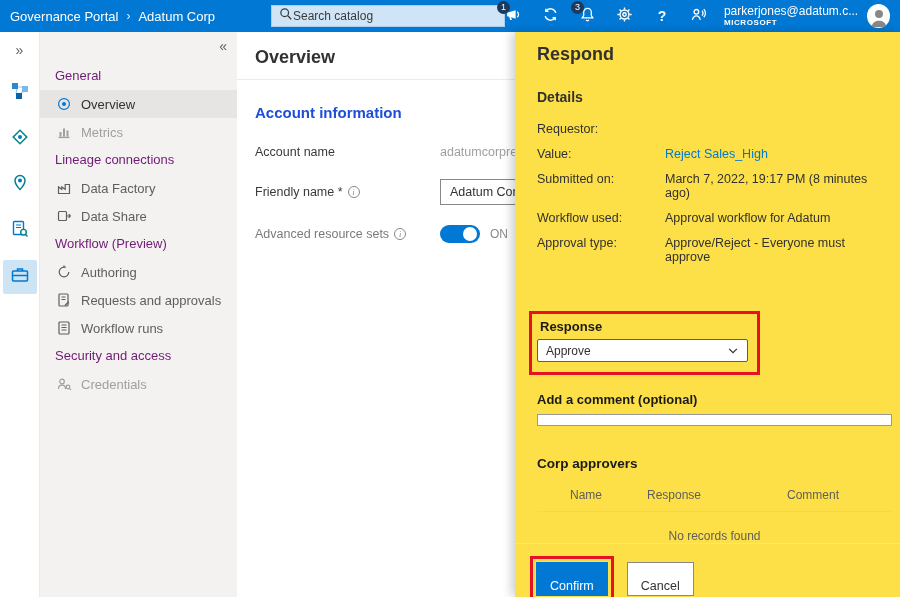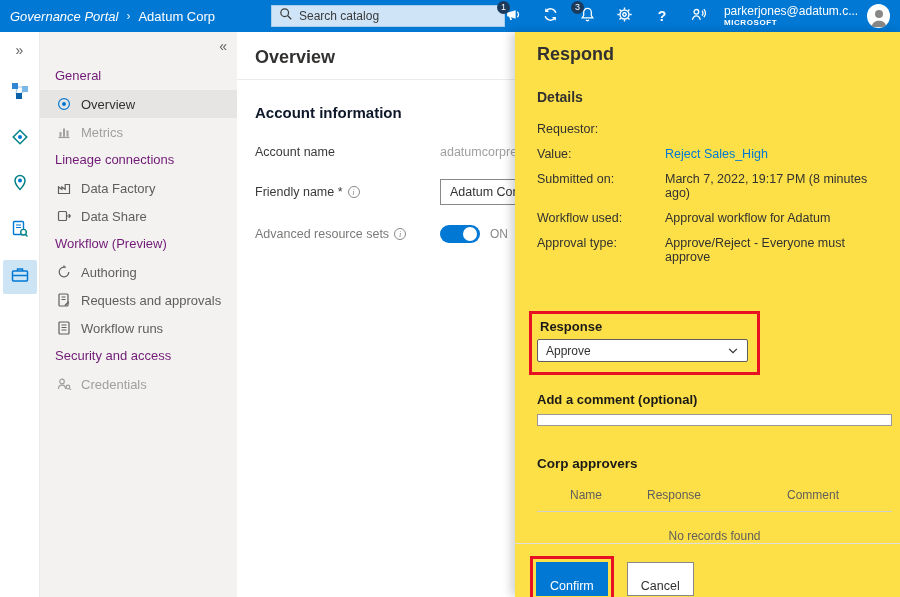--- a/index.html
+++ b/index.html
@@ -2,25 +2,25 @@
 <html><head>
 <meta charset="utf-8">
 <style>
   * { margin:0; padding:0; box-sizing:border-box; }
   html,body { width:900px; height:597px; overflow:hidden; background:#fff;
     font-family:"Liberation Sans", sans-serif; color:#323130; }
 
   
   .topbar { height:32px; background:#0078d4; display:flex; align-items:center;
     padding:0 10px; color:#fff; }
-  .tb-title { font-size:13px; white-space:nowrap; cursor:pointer;font-style:italic; }
+  .tb-title { font-size:13px; white-space:nowrap; cursor:pointer; }
   .tb-chev { font-size:12px; margin:0 8px; opacity:.9; }
   .tb-account { font-size:13px; white-space:nowrap; cursor:pointer; }
   .search { margin-left:56px; width:245px; height:22px; background:#cfe4f7;
-    border:1px solid #a9cdef; display:flex; align-items:center; padding:0 7px; gap:6px; }
+    border:1px solid #a9cdef; display:flex; align-items:center; padding:0 7px; }
   .search input { flex:1; border:none; background:transparent; outline:none;
     font-size:12px; color:#1b1b1b; font-family:"Liberation Sans", sans-serif; }
   .search input::placeholder { color:#3b3a39; opacity:1; }
   .tb-icons { margin-left:auto; display:flex; align-items:center; gap:19px; }
   .tb-ic { position:relative; width:18px; height:18px; display:flex; align-items:center;
     justify-content:center; cursor:pointer; }
   .tb-ic .q { font-size:14px; font-weight:bold; color:#fff; }
   .badge { position:absolute; top:-6px; left:-8px; min-width:13px; height:13px;
     border-radius:7px; background:#1b3a5c; color:#fff; font-size:9px; line-height:13px;
     text-align:center; padding:0 2px; }
@@ -52,21 +52,21 @@
     color:#605e5c; cursor:pointer; }
   .nav-item.selected { background:#e7e5e3; color:#323130; }
   .nav-item.disabled { color:#a19f9d; }
   .nav-item svg { flex-shrink:0; }
 
   
   .main { flex:1; background:#fff; overflow:hidden; }
   .main-title { font-size:18px; color:#323130; padding:15px 0 11px 18px;
     border-bottom:1px solid #edebe9; }
   .main-body { padding:14px 0 0 18px; }
-  .section-h { font-size:15px; color:#0f172a; margin:10px 0 24px; }
+  .section-h { font-size:15px; color:#1d4ed8; margin:10px 0 24px; }
   .section-h.features { margin-top:26px; }
   .form-row { display:flex; align-items:center; margin-bottom:20px; width:400px; }
   .form-label { width:185px; flex-shrink:0; font-size:12.5px; color:#3b3a39;
     display:flex; align-items:center; gap:5px; }
   .form-label.dim { color:#7a7a78; }
   .ro-value { font-size:12.5px; color:#a19f9d; white-space:nowrap; }
   .txt-input { width:150px; height:26px; flex-shrink:0; border:1px solid #8a8886;
     font-size:12.5px; padding:0 9px; color:#323130; font-family:"Liberation Sans", sans-serif; }
   .info-i { display:inline-block; width:12px; height:12px; border:1px solid #8a8886;
     border-radius:50%; font-size:8.5px; line-height:11px; text-align:center; color:#8a8886;

